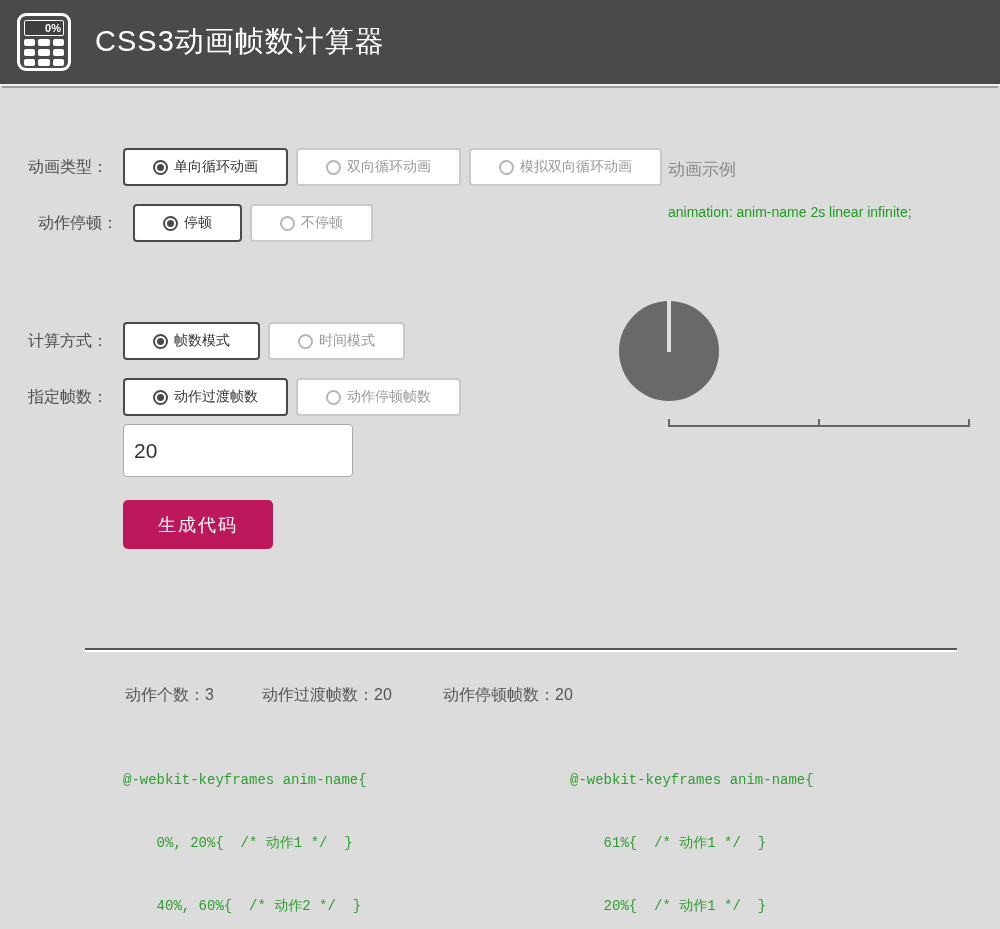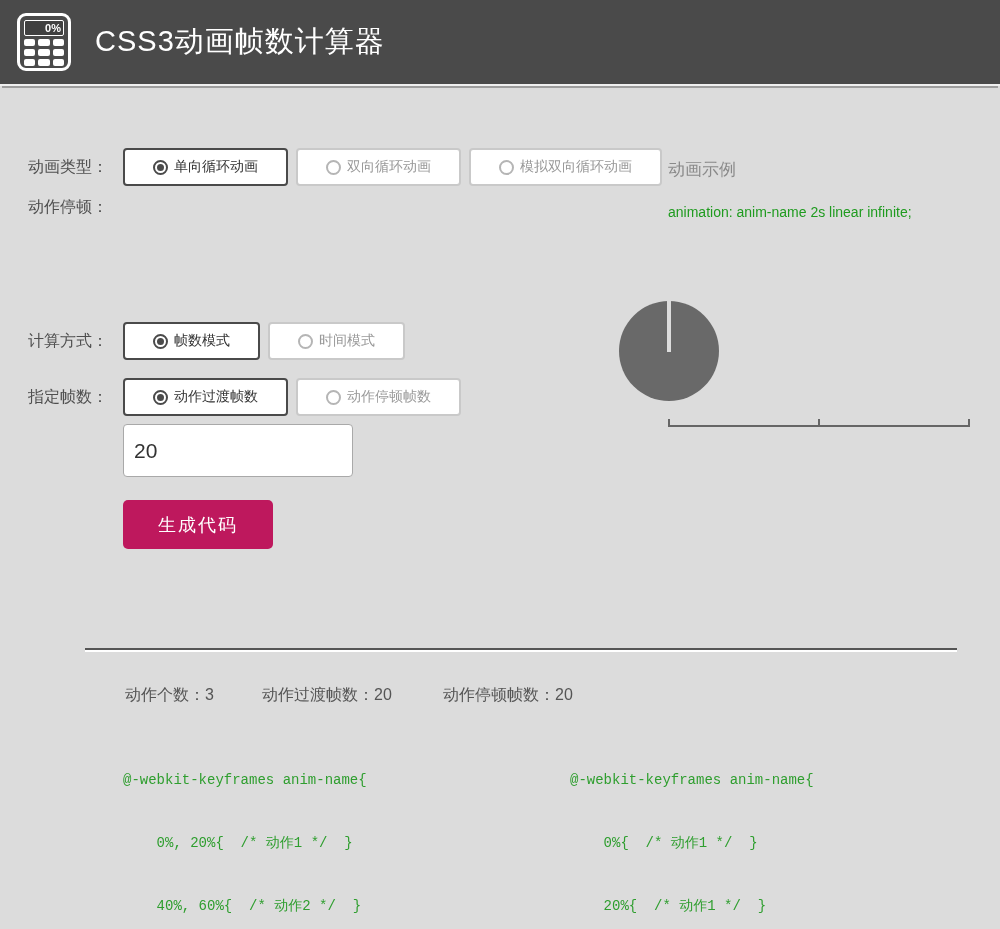--- a/index.html
+++ b/index.html
@@ -156,22 +156,34 @@
         <span class="radio"><i></i></span>
         <span>双向循环动画</span>
       </div>
       <div class="opt">
         <span class="radio"><i></i></span>
         <span>模拟双向循环动画</span>
       </div>
     </div>
   </div>
 
-  <div class="form-row" style="top:188px;">
+  <div class="form-row" style="top:204px;margin-left:10px;">
     <div class="row-label">动作停顿：</div>
+    <div class="opts">
+      <div class="opt selected">
+        <span class="radio">
+            <i></i>
+          </span>
+        <span>停顿</span>
+      </div>
+      <div class="opt">
+        <span class="radio"><i></i></span>
+        <span>不停顿</span>
+      </div>
+    </div>
   </div>
 
 
   <div class="form-row" style="top:322px;">
     <div class="row-label">计算方式：</div>
     <div class="opts">
       <div class="opt selected">
         <span class="radio">
             <i></i>
           </span>
@@ -224,21 +236,21 @@
   <div class="code-block code-left">
     <div>@-webkit-keyframes anim-name{</div>
     <div>    0%, 20%{  /* 动作1 */  }</div>
     <div>    40%, 60%{  /* 动作2 */  }</div>
     
     
   </div>
 
   <div class="code-block code-right">
     <div>@-webkit-keyframes anim-name{</div>
-    <div>    0%{  /* 动作1 */  }</div>
+    <div>    61%{  /* 动作1 */  }</div>
     <div>    20%{  /* 动作1 */  }</div>
     
     
     
     
     
   </div>
 
 </div>
 

